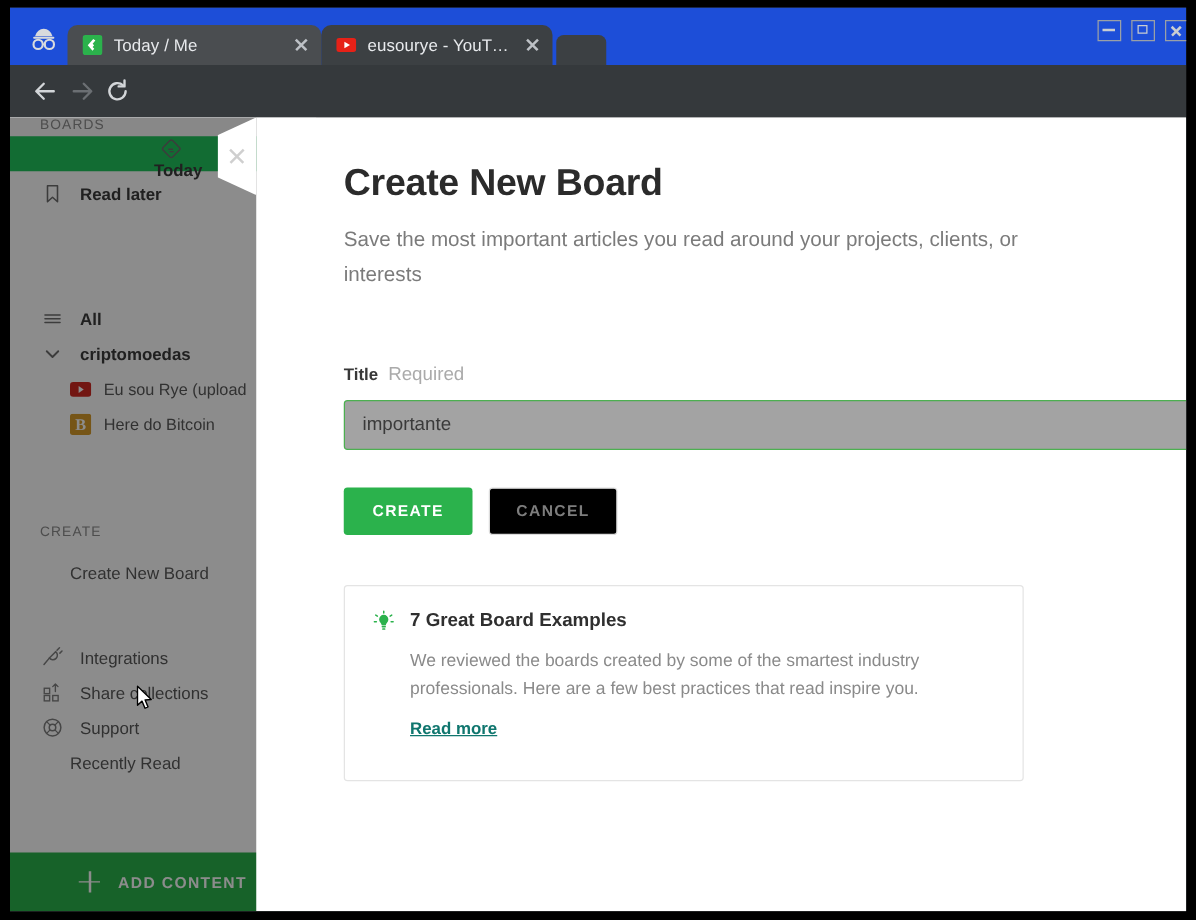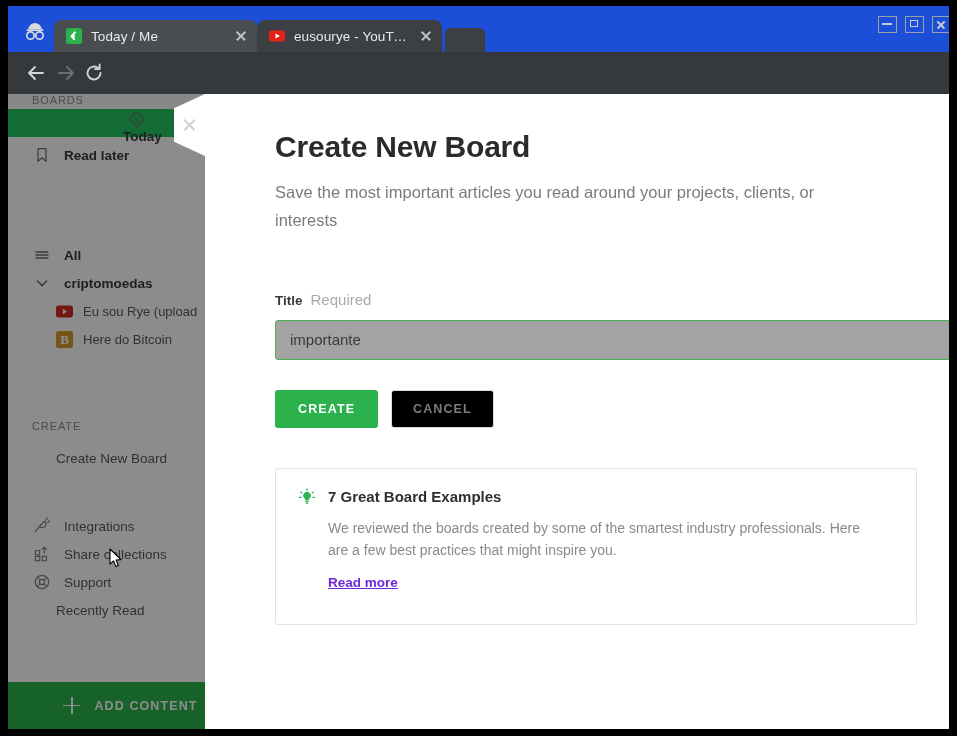--- a/index.html
+++ b/index.html
@@ -426,21 +426,21 @@
     border-radius: 3px;
     font-size: 12.5px;
     font-weight: bold;
     letter-spacing: 1.1px;
     cursor: pointer;
     font-family: "Liberation Sans", sans-serif;
   }
 
   #info-card {
     margin-top: 40px;
-    width: 642px;
+    width: 544px;
     box-sizing: border-box;
     border: 1px solid #e4e4e4;
     border-radius: 3px;
     padding: 19px 22px 22px 22px;
     position: relative;
   }
   #info-card-head {
     display: flex;
     align-items: center;
     margin-bottom: 11px;
@@ -460,21 +460,21 @@
     color: #8a8a8a;
     line-height: 1.6;
     margin: 0 0 0 30px;
     max-width: 545px;
   }
   #info-link {
     display: inline-block;
     margin: 13px 0 12px 30px;
     font-size: 13.5px;
     font-weight: bold;
-    color: #6d28d9;
+    color: #0f766e;
     text-decoration: underline;
     cursor: pointer;
   }
 
   
   #mouse-cursor {
     position: absolute;
     left: 101px; top: 454px;
     width: 14px; height: 21px;
     pointer-events: none;
@@ -733,21 +733,21 @@
             <span id="bulb-icon">
               <svg width="18" height="18" viewBox="0 0 18 18">
                 <path d="M6.4 10.2 a3.7 3.7 0 1 1 5.2 0 q-0.9 0.9 -0.9 1.9 H7.3 q0 -1 -0.9 -1.9 Z" fill="#2bb24c"></path>
                 <rect x="7.3" y="12.6" width="3.4" height="1.3" rx="0.5" fill="#2bb24c"></rect>
                 <rect x="7.7" y="14.6" width="2.6" height="1.2" rx="0.5" fill="#2bb24c"></rect>
                 <path d="M9 0.9 V2.4 M2.6 4.1 L3.9 4.9 M15.4 4.1 L14.1 4.9 M1.5 9.4 H3.1 M16.5 9.4 H14.9" stroke="#2bb24c" stroke-width="1.2" stroke-linecap="round"></path>
               </svg>
             </span>
             <span id="info-title">7 Great Board Examples</span>
           </div>
-          <p id="info-text">We reviewed the boards created by some of the smartest industry professionals. Here are a few best practices that might inspire you.</p>
+          <p id="info-text">We reviewed the boards created by some of the smartest industry professionals. Here are a few best practices that read inspire you.</p>
           <a id="info-link">Read more</a>
         </div>
       </div>
     </div>
 
     <div id="mouse-cursor">
       <svg width="14" height="21" viewBox="0 0 14 21">
         <path d="M1 1 L1 16.2 L4.6 12.9 L7 18.6 L9.4 17.5 L7.1 12 L12 11.6 Z" fill="#ffffff" stroke="#000000" stroke-width="1.1" stroke-linejoin="round"></path>
       </svg>
     </div>

